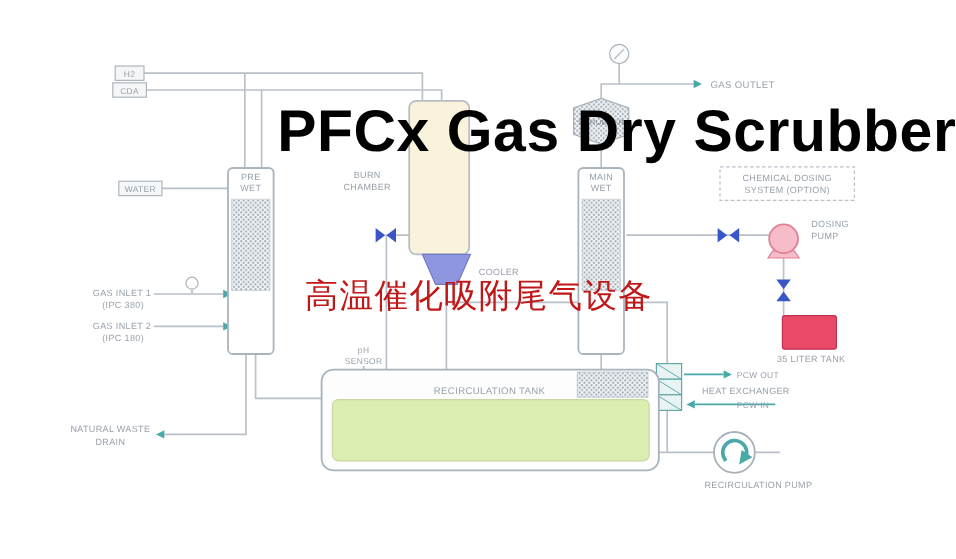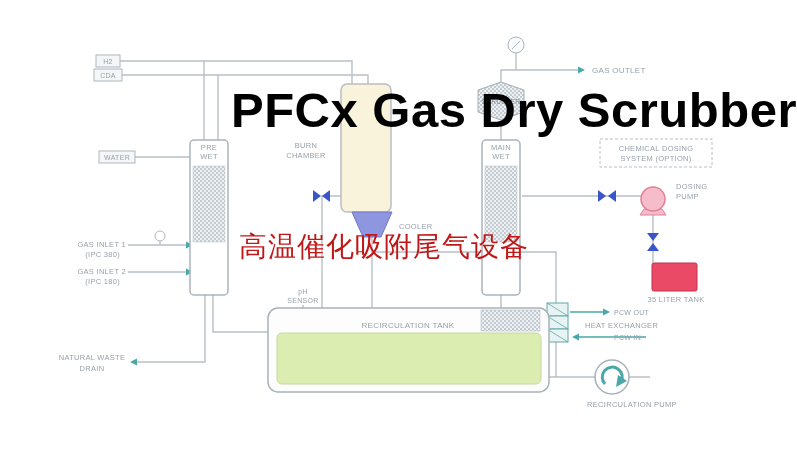--- a/index.html
+++ b/index.html
@@ -5,21 +5,21 @@
   html,body{margin:0;padding:0;background:#fff;}
   .canvas{position:relative;width:797px;height:466px;background:#ffffff;overflow:hidden;
           font-family:"Liberation Sans",sans-serif;}
   .canvas svg{position:absolute;left:0;top:0;}
   svg text{font-family:"Liberation Sans",sans-serif;fill:#98a1ab;letter-spacing:.3px;}
   .lbl{font-size:7.5px;}
   .lbl-sm{font-size:7px;}
   .lbl-md{font-size:8px;}
   .title{position:absolute;left:0;right:0;top:82px;text-align:right;
          font-size:49px;font-weight:bold;letter-spacing:.5px;color:#000;z-index:3;}
-  .subtitle{position:absolute;left:239px;top:228px;font-size:28px;font-weight:500;
+  .subtitle{position:absolute;left:254px;top:228px;font-size:28px;font-weight:500;
             color:#c01818;z-index:3;letter-spacing:1px;
             font-family:"DejaVu Sans","Liberation Sans",sans-serif;}
 </style>
 </head>
 <body>
 
 <div class="canvas">
 
   <svg width="797" height="466" viewBox="0 0 797 466">
     <defs>

